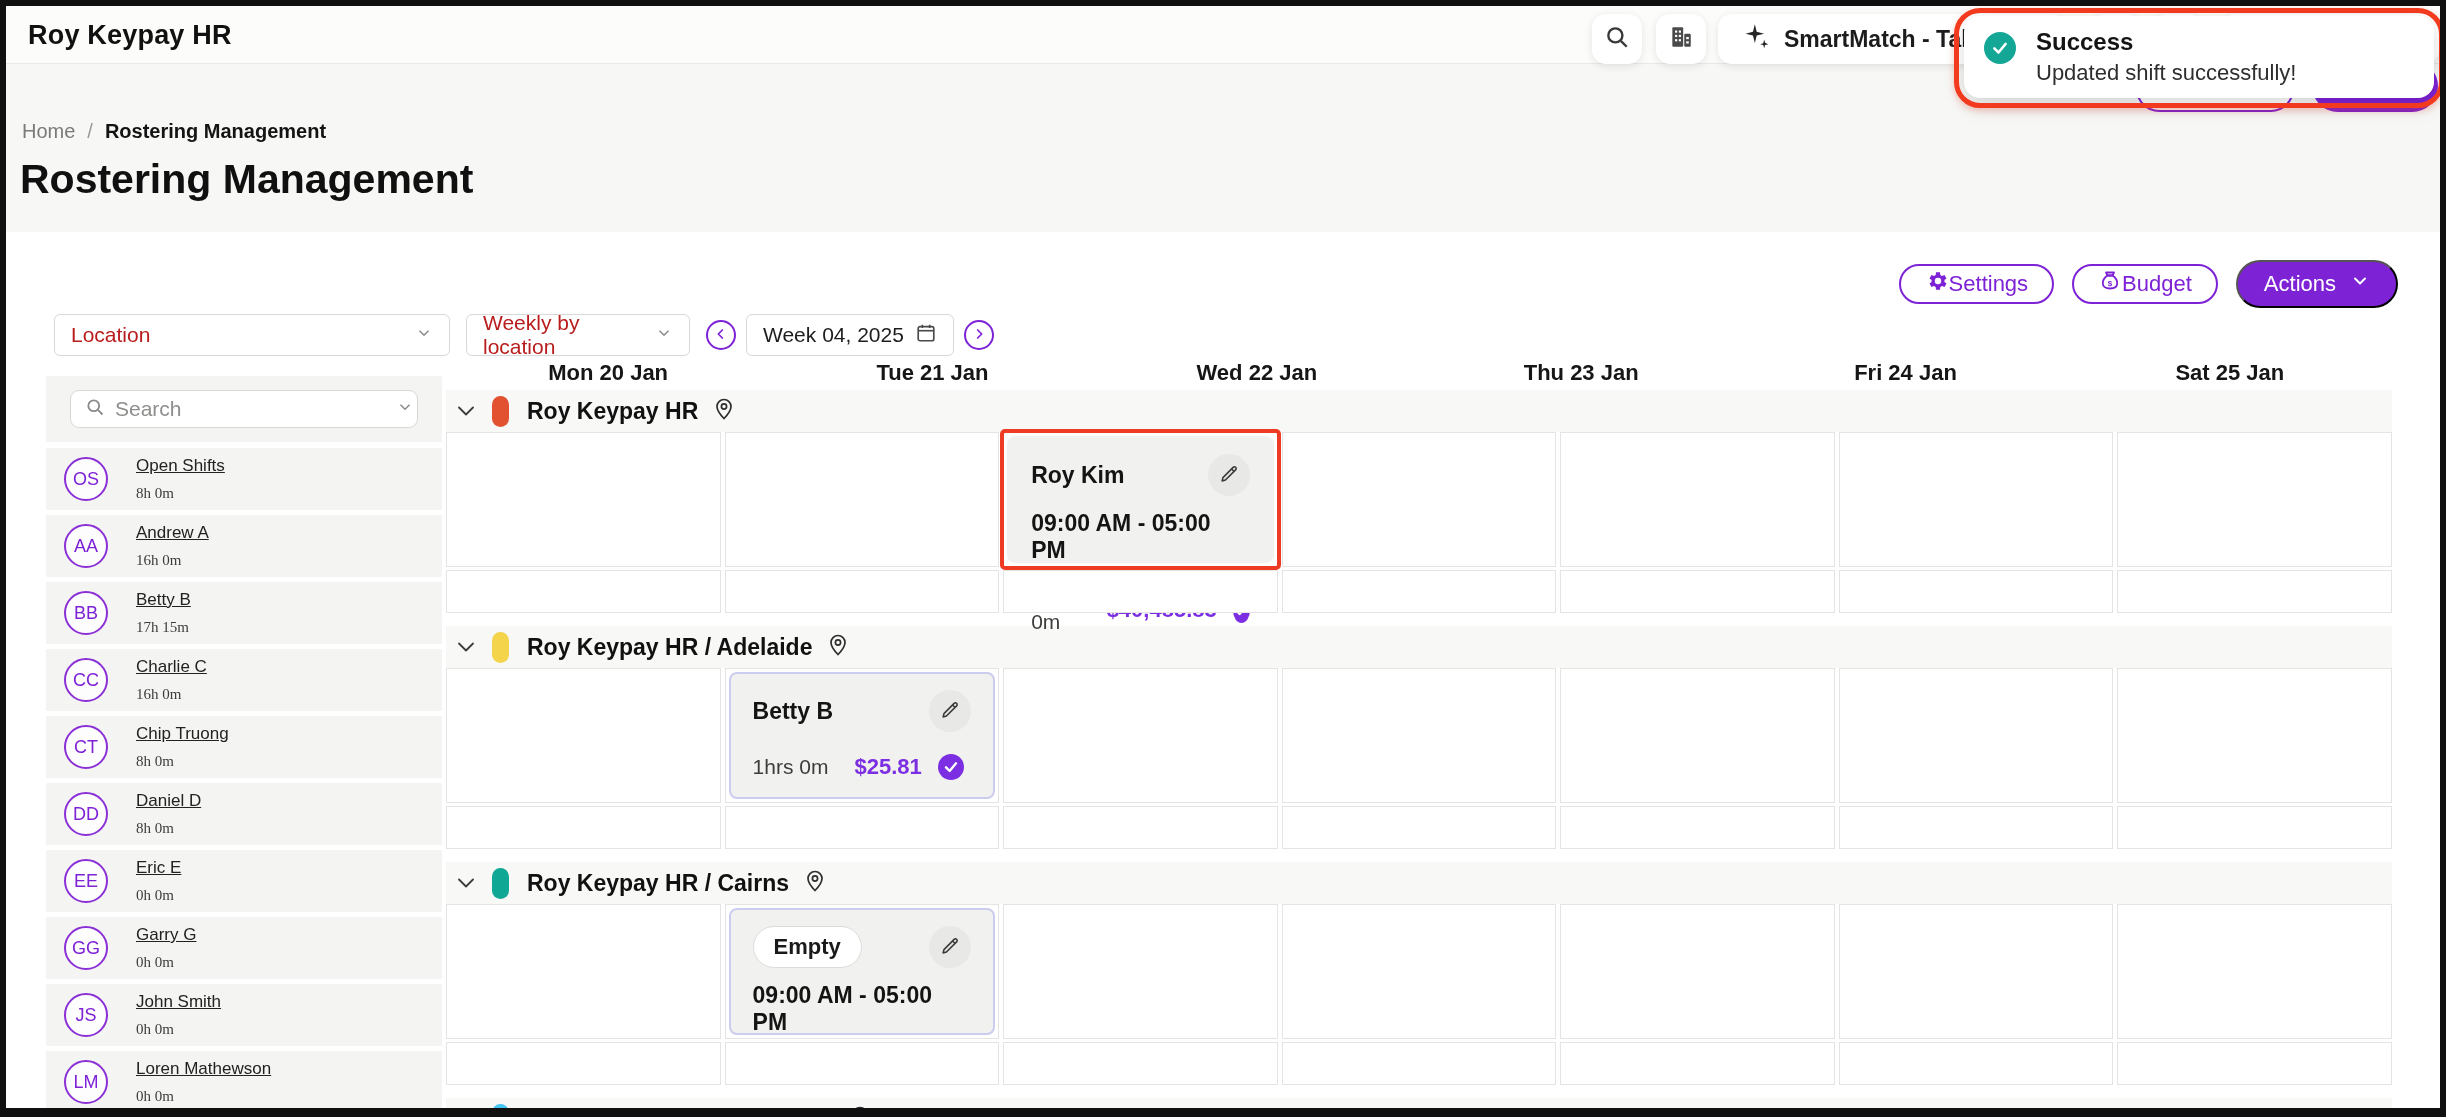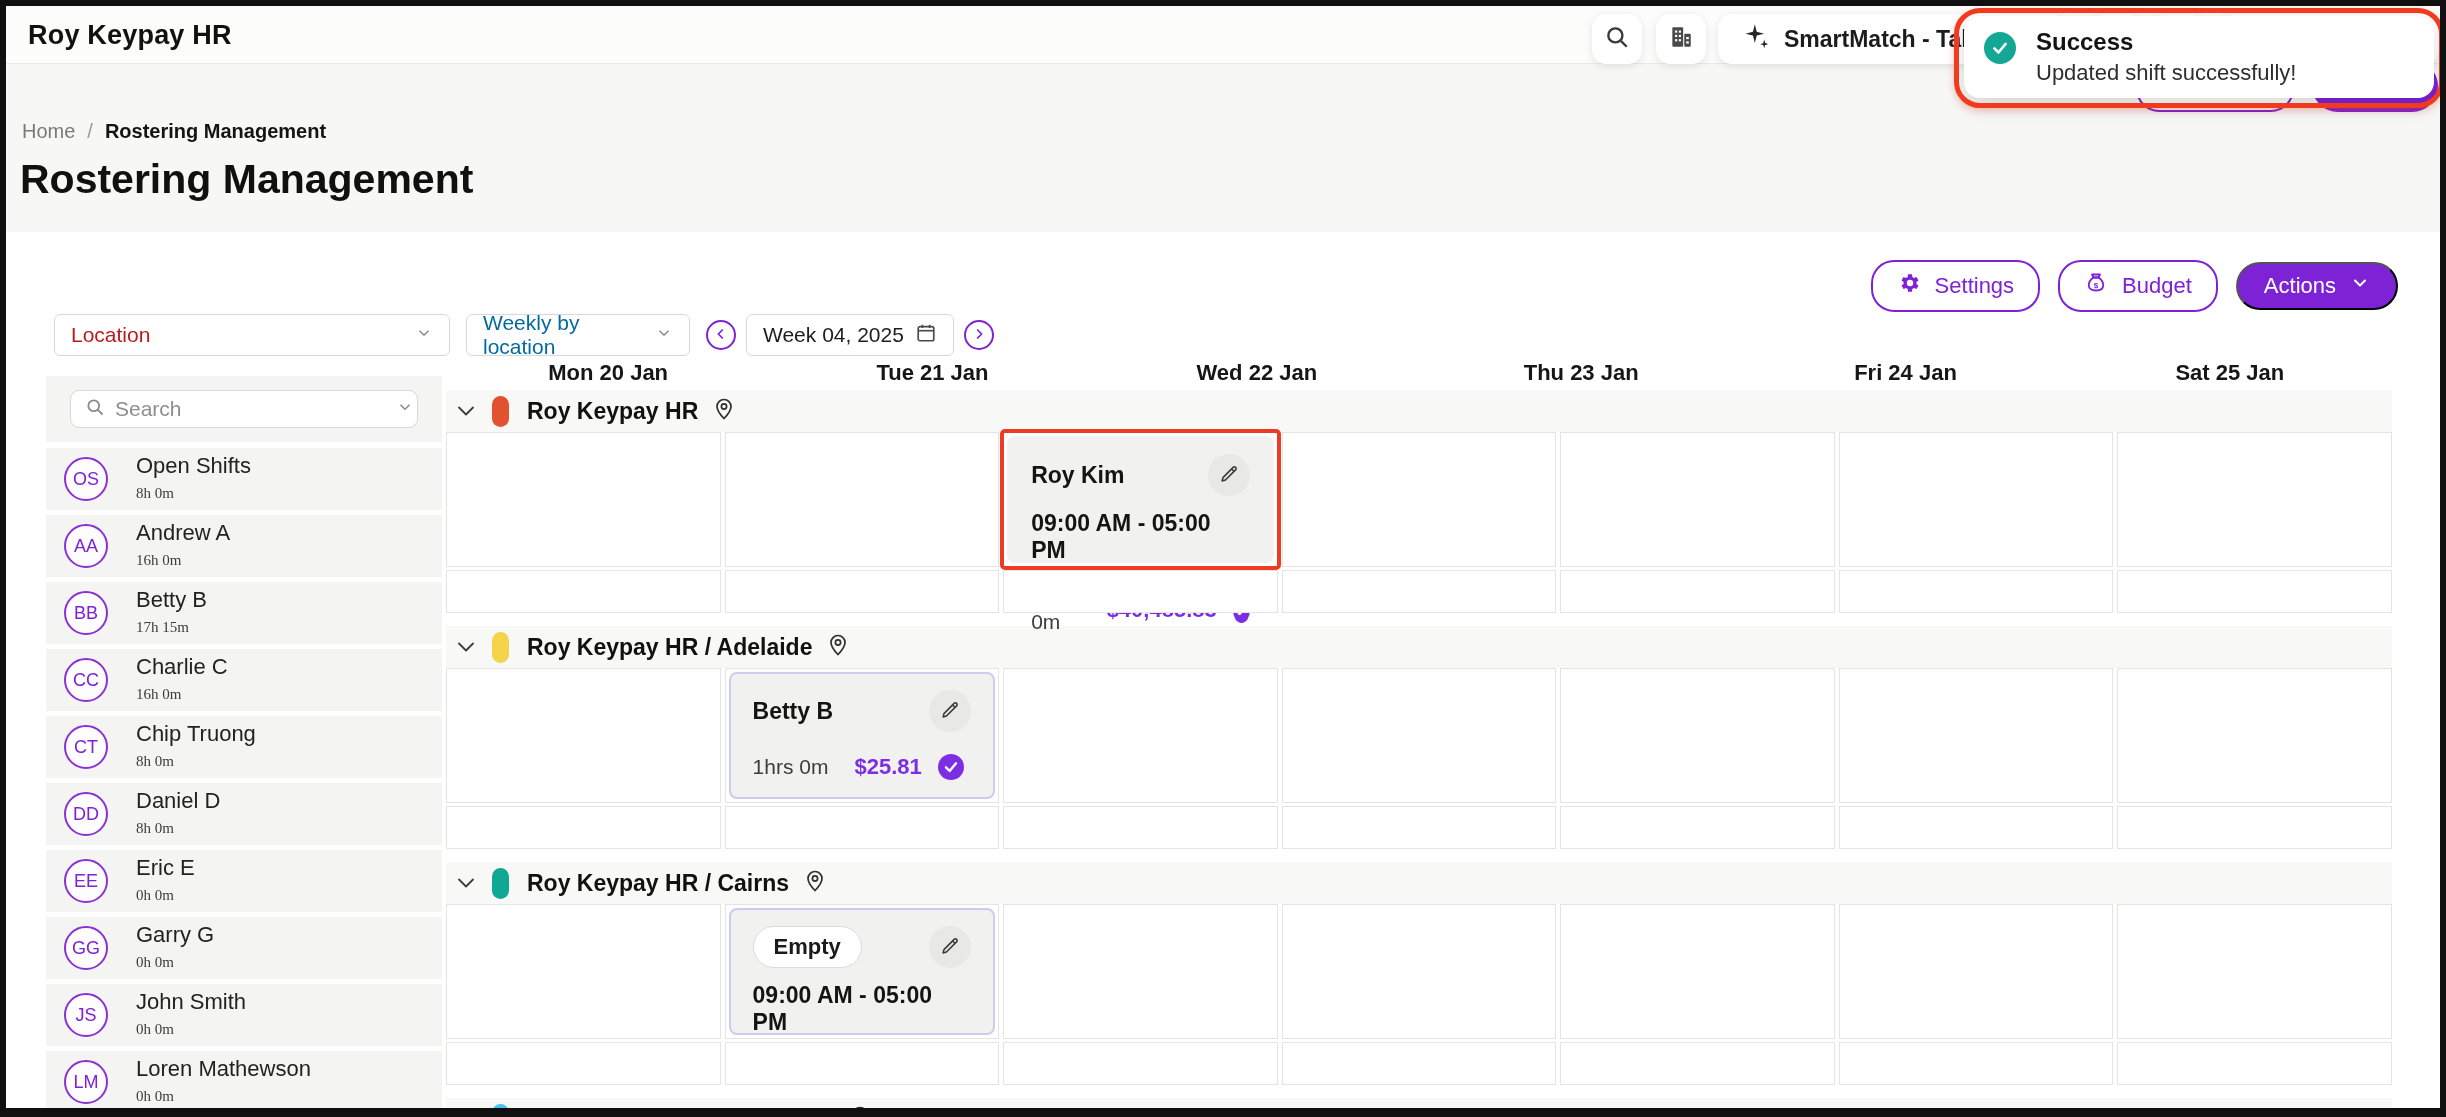--- a/index.html
+++ b/index.html
@@ -36,52 +36,52 @@
   .breadcrumb .crumb-home { color:#7a7a78; cursor:pointer; }
   .breadcrumb .sep { color:#9a9a98; }
   .breadcrumb .crumb-current { color:#141414; font-weight:bold; }
   .page-title { position:absolute; left:20px; top:156px; font-size:41px; font-weight:bold; color:#101010; z-index:2; }
 
   
   .panel { position:absolute; left:6px; right:6px; top:232px; bottom:0; background:#ffffff; z-index:1; }
 
   
   .toolbar { position:absolute; top:28px; right:42px; display:flex; gap:18px; align-items:center; }
-  .btn-outline { height:52px; border:2px solid #7E22D6; border-radius:23px; background:#fff; color:#7E22D6;
-                 display:flex; align-items:center; gap:14px; padding:0 24px; font-size:22px; cursor:pointer; }
+  .btn-outline { height:40px; border:2px solid #7E22D6; border-radius:23px; background:#fff; color:#7E22D6;
+                 display:flex; align-items:center; gap:0; padding:0 24px; font-size:22px; cursor:pointer; }
   .btn-filled  { height:48px; border-radius:24px; background:#7E22D6; color:#fff;
                  display:flex; align-items:center; gap:14px; padding:0 26px; font-size:22px; cursor:pointer; }
 
   
   .filters { position:absolute; top:82px; left:0; right:0; height:44px; }
   .select-box { position:absolute; height:42px; background:#fff; border:1px solid #d8d8d6; border-radius:6px;
                 display:flex; align-items:center; padding:0 16px; font-size:21px; cursor:pointer; }
   .sel-location { left:40px; width:396px; color:#b91c1c;margin-left:8px; }
-  .sel-view { left:460px; width:224px; color:#0369a1; }
+  .sel-view { left:460px; width:224px; color:#b91c1c; }
   .sel-week { left:740px; width:208px; color:#1d1d1d; }
   .select-box .spring { flex:1; }
   .circle-btn { position:absolute; top:6px; width:30px; height:30px; border-radius:50%; border:2px solid #7E22D6;
                 background:#fff; display:flex; align-items:center; justify-content:center; cursor:pointer; }
   .cb-prev { left:700px; } .cb-next { left:958px; }
 
   
   .day-headers { position:absolute; top:128px; left:440px; width:1946px; display:grid; grid-template-columns:repeat(6,1fr); }
   .day-header { text-align:center; font-size:22px; font-weight:bold; color:#161616; }
 
   
   .sidebar { position:absolute; top:144px; left:40px; width:396px; bottom:0; }
   .sidebar-search-wrap { background:#f4f4f2; height:66px; padding:14px 24px; }
   .search-box { height:38px; background:#fff; border:1px solid #d8d8d6; border-radius:9px; display:flex; align-items:center; padding:0 14px; gap:10px; }
   .search-box input { border:none; outline:none; flex:1; font-size:21px; color:#333; font-family:inherit; background:transparent; }
   .search-box input::placeholder { color:#8e8e8c; }
   .people { margin-top:6px; display:flex; flex-direction:column; gap:5px; }
   .person { height:62px; background:#f4f4f2; display:flex; align-items:center; gap:28px; padding-left:18px; cursor:pointer; }
   .avatar { width:44px; height:44px; border-radius:50%; border:2px solid #8B2FD6; color:#7E22D6; background:#fdfdfd;
             display:flex; align-items:center; justify-content:center; font-size:18px; flex:0 0 auto; }
-  .person-name { font-size:22px; color:#222220; line-height:28px; }
+  .person-name { font-size:17px; color:#222220; line-height:28px;text-decoration:underline; }
   .person-hours { font-size:15px; color:#3c3c3a; line-height:26px;font-family:Liberation Serif, serif; }
 
   
   .grid { position:absolute; top:158px; left:440px; width:1946px; }
   .group-header { height:42px; background:#f8f8f6; display:flex; align-items:center; gap:14px; padding-left:8px; }
   .group-pill { width:17px; height:31px; border-radius:9px; }
   .group-name { font-size:23px; font-weight:bold; color:#111; margin-left:4px; }
   .chev-btn { background:none; border:none; display:flex; cursor:pointer; padding:0; }
   .row { display:grid; grid-template-columns:repeat(7,1fr); gap:4px; }
   .row-tall { height:135px; } .row-short { height:43px; margin-top:3px; }

